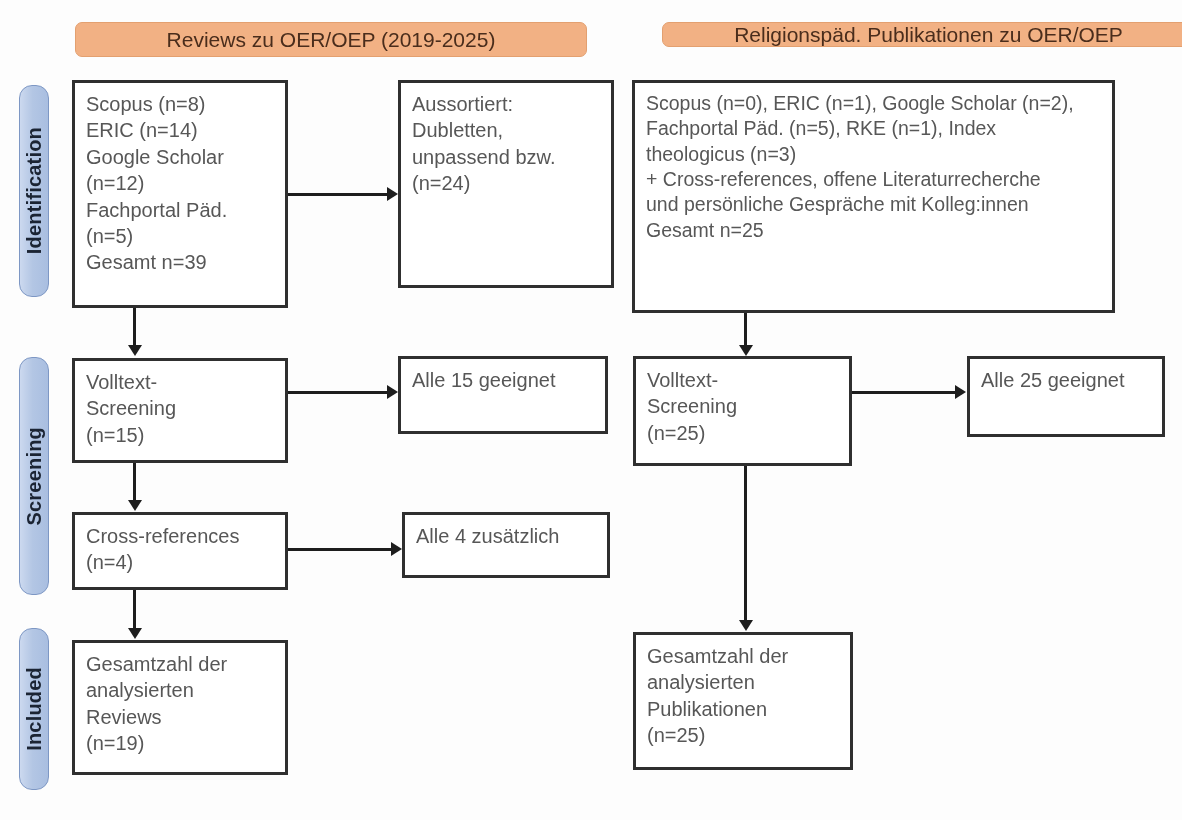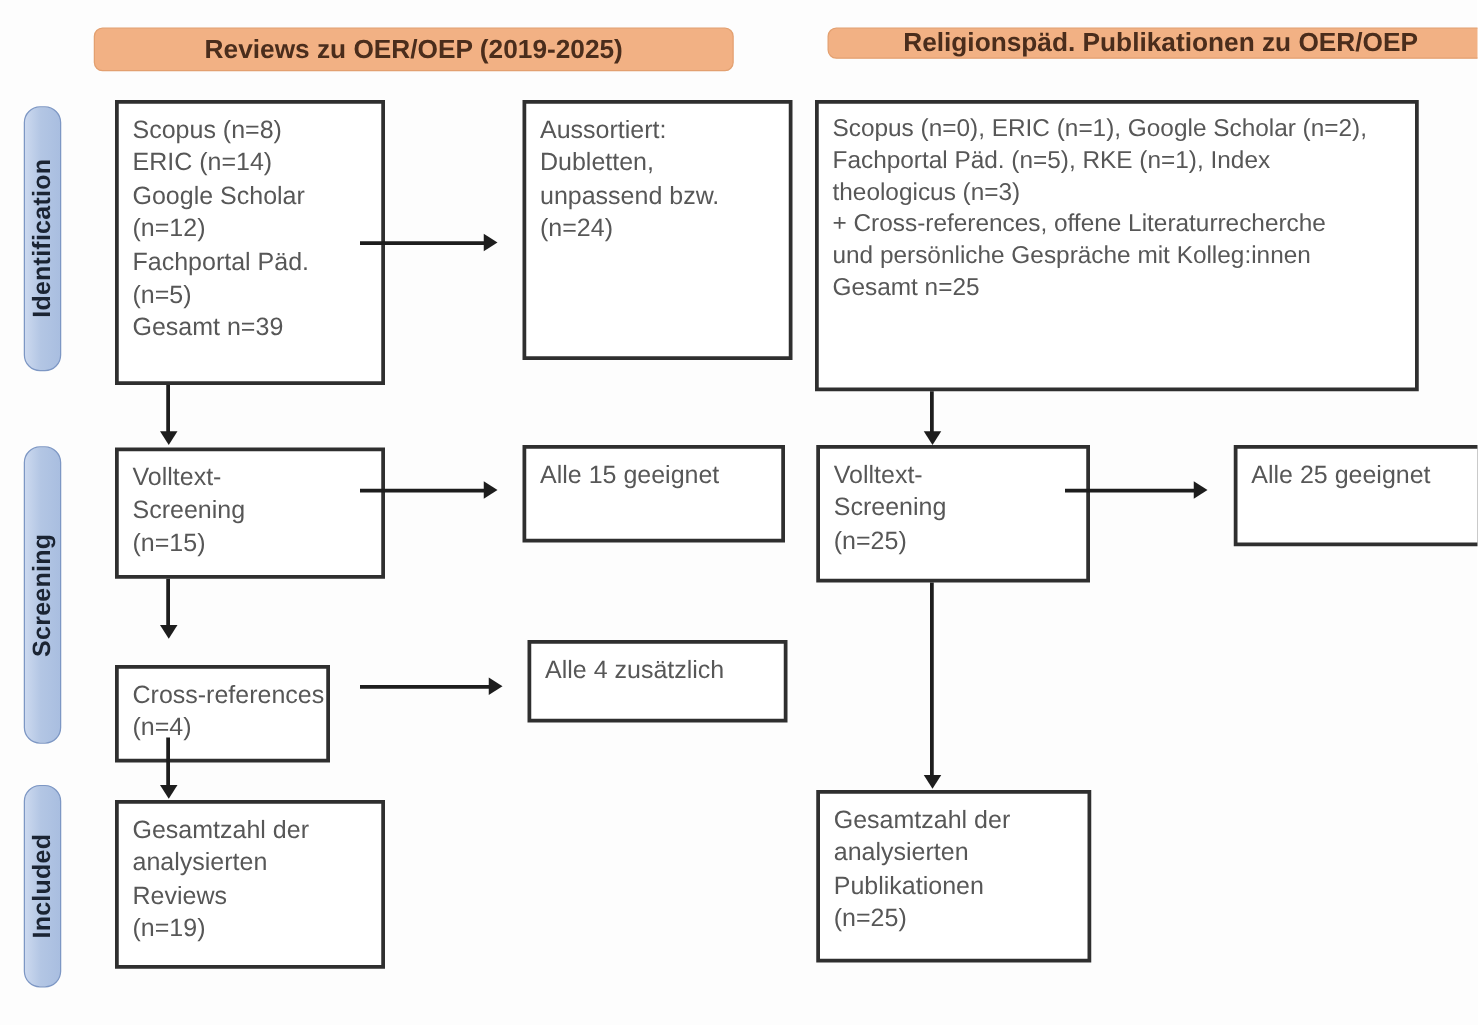--- a/index.html
+++ b/index.html
@@ -44,36 +44,35 @@
     position: absolute;
     background: #f2b184;
     border: 1.5px solid #e3a070;
     border-radius: 7px;
     box-sizing: border-box;
     display: flex;
     align-items: center;
     justify-content: center;
     color: #4a2d1c;
     font-size: 21px;
-    font-weight: bold;
+    font-weight: normal;
     white-space: nowrap;
   }
 
   
   .node {
     position: absolute;
     background: #ffffff;
     border: 3px solid #2f2f2f;
     box-sizing: border-box;
     padding: 8px 9px 6px 11px;
     color: #575757;
     font-size: 20px;
     line-height: 1.32;
     overflow: hidden;
-    margin-left: 20px;
   }
   .node.wide { font-size: 19.5px; line-height: 1.3; }
   .node .ln { display: block; white-space: nowrap; }
 
   
   .vline, .hline {
     position: absolute;
     background: #1d1d1d;
   }
   .vline { width: 3px; }
@@ -143,21 +142,21 @@
   <div class="node" style="left:398px; top:356px; width:210px; height:78px;">
     <span class="ln">Alle 15 geeignet</span>
   </div>
 
   <div class="hline" style="left:288px; top:391px; width:100px;"></div>
   <div class="arrow-right" style="left:387px; top:385px;"></div>
 
   <div class="vline" style="left:133px; top:463px; width:3px; height:38px;"></div>
   <div class="arrow-down" style="left:128px; top:500px;"></div>
 
-  <div class="node" style="left:72px; top:532px; width:172px; height:78px;">
+  <div class="node" style="left:72px; top:512px; width:216px; height:78px;">
     <span class="ln">Cross-references</span>
     <span class="ln">(n=4)</span>
   </div>
 
   <div class="node" style="left:402px; top:512px; width:208px; height:66px;">
     <span class="ln">Alle 4 zusätzlich</span>
   </div>
 
   <div class="hline" style="left:288px; top:548px; width:104px;"></div>
   <div class="arrow-right" style="left:391px; top:542px;"></div>

